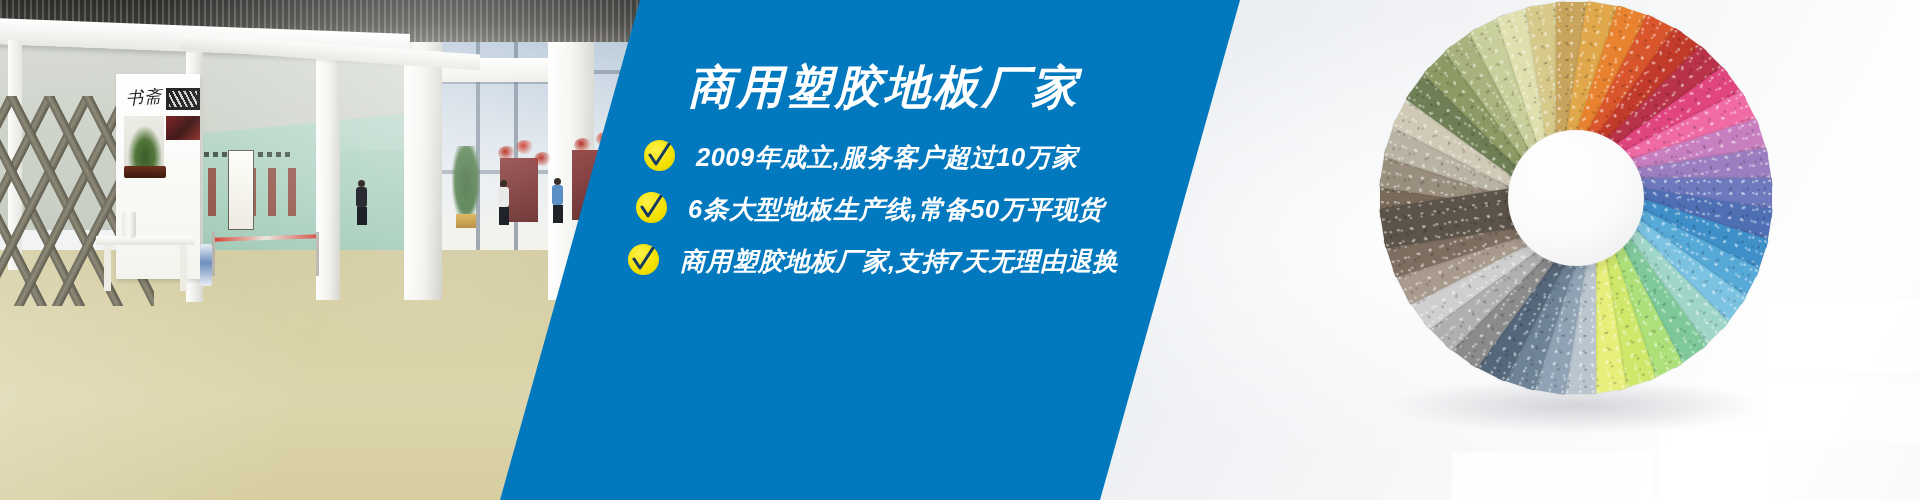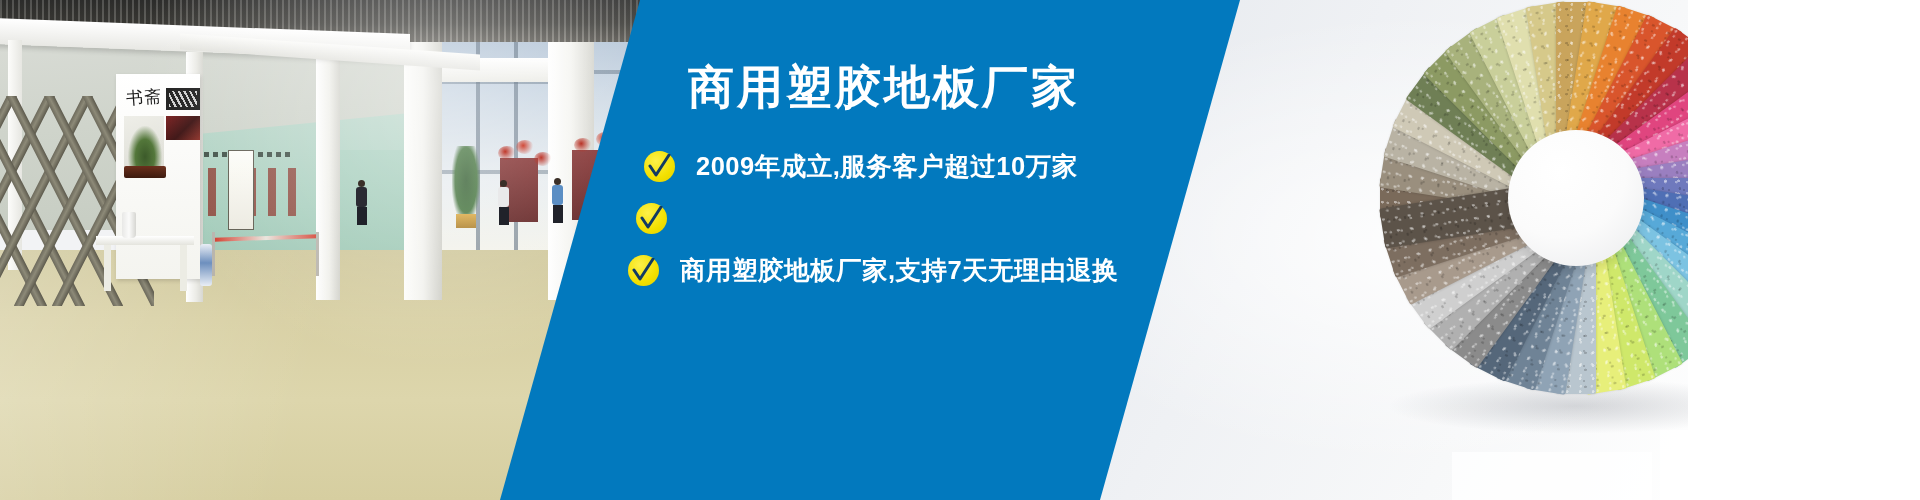--- a/index.html
+++ b/index.html
@@ -1,21 +1,21 @@
 <!DOCTYPE html>
 <html><head>
 <meta charset="utf-8">
 <style>
   html,body{margin:0;padding:0;}
   body{
     width:1920px;height:500px;overflow:hidden;
     font-family:"Liberation Sans","DejaVu Sans",sans-serif;
     background:#ffffff;
   }
-  .banner{position:relative;width:1688px;height:500px;overflow:hidden;background:#f2f3f5;}
+  .banner{position:relative;width:1920px;height:500px;overflow:hidden;background:#f2f3f5;font-style:italic;}
 
   
   .photo{position:absolute;left:0;top:0;width:700px;height:500px;overflow:hidden;}
   .ph-ceiling{position:absolute;left:0;top:0;width:700px;height:42px;
     background:linear-gradient(180deg,#3a3a38 0%,#4a4944 55%,#6d6a62 100%);}
   .ph-ceiling:after{content:"";position:absolute;left:0;top:0;width:100%;height:100%;
     background:repeating-linear-gradient(90deg,rgba(255,255,255,.12) 0 2px,rgba(0,0,0,.25) 2px 6px);}
   .ph-upperwall{position:absolute;left:0;top:30px;width:700px;height:200px;
     background:linear-gradient(175deg,#d9dcd6 0%,#cfd4cb 40%,#c3cabf 100%);}
   .ph-mintwall{position:absolute;left:150px;top:110px;width:290px;height:160px;
@@ -116,21 +116,21 @@
   
   .bluepanel{position:absolute;left:0;top:0;width:1240px;height:500px;
     background:#0279be;
     clip-path:polygon(640px 0, 1240px 0, 1100px 500px, 500px 500px);}
 
   .headline{position:absolute;left:688px;top:62px;width:520px;
     color:#ffffff;font-size:46px;font-weight:bold;letter-spacing:3px;
     line-height:1.1;white-space:nowrap;}
 
   .bullets{position:absolute;left:632px;top:140px;width:560px;}
-  .bullet{position:relative;height:52px;display:flex;align-items:center;}
+  .bullet{position:relative;height:52px;display:flex;align-items:flex-start;}
   .bullet:nth-child(1){margin-left:12px;}
   .bullet:nth-child(2){margin-left:4px;}
   .bullet:nth-child(3){margin-left:-4px;}
   .bullet:nth-child(4){margin-left:-12px;}
   .chk{position:relative;width:31px;height:31px;border-radius:50%;
     background:radial-gradient(circle at 38% 32%,#fdf14a 0%,#f3e000 60%,#e2cf00 100%);
     flex:0 0 auto;}
   .chk svg{position:absolute;left:4px;top:3px;}
   .btxt{margin-left:21px;color:#ffffff;font-size:25.5px;font-weight:bold;
     letter-spacing:.5px;white-space:nowrap;}
@@ -325,20 +325,21 @@
           </svg>
       </span>
       <span class="btxt">2009年成立,服务客户超过10万家</span>
     </div>
     <div class="bullet">
       <span class="chk">
         <svg width="23" height="25" viewBox="0 0 23 25">
             <path d="M2 12 L8 21 L21 1" fill="none" stroke="#123a63" stroke-width="3" stroke-linecap="round" stroke-linejoin="round"></path>
           </svg>
       </span>
+      <span class="btxt">6条大型地板生产线,常备50万平现货</span>
     </div>
     <div class="bullet">
       <span class="chk">
         <svg width="23" height="25" viewBox="0 0 23 25">
             <path d="M2 12 L8 21 L21 1" fill="none" stroke="#123a63" stroke-width="3" stroke-linecap="round" stroke-linejoin="round"></path>
           </svg>
       </span>
       <span class="btxt">商用塑胶地板厂家,支持7天无理由退换</span>
     </div>
   </div>

